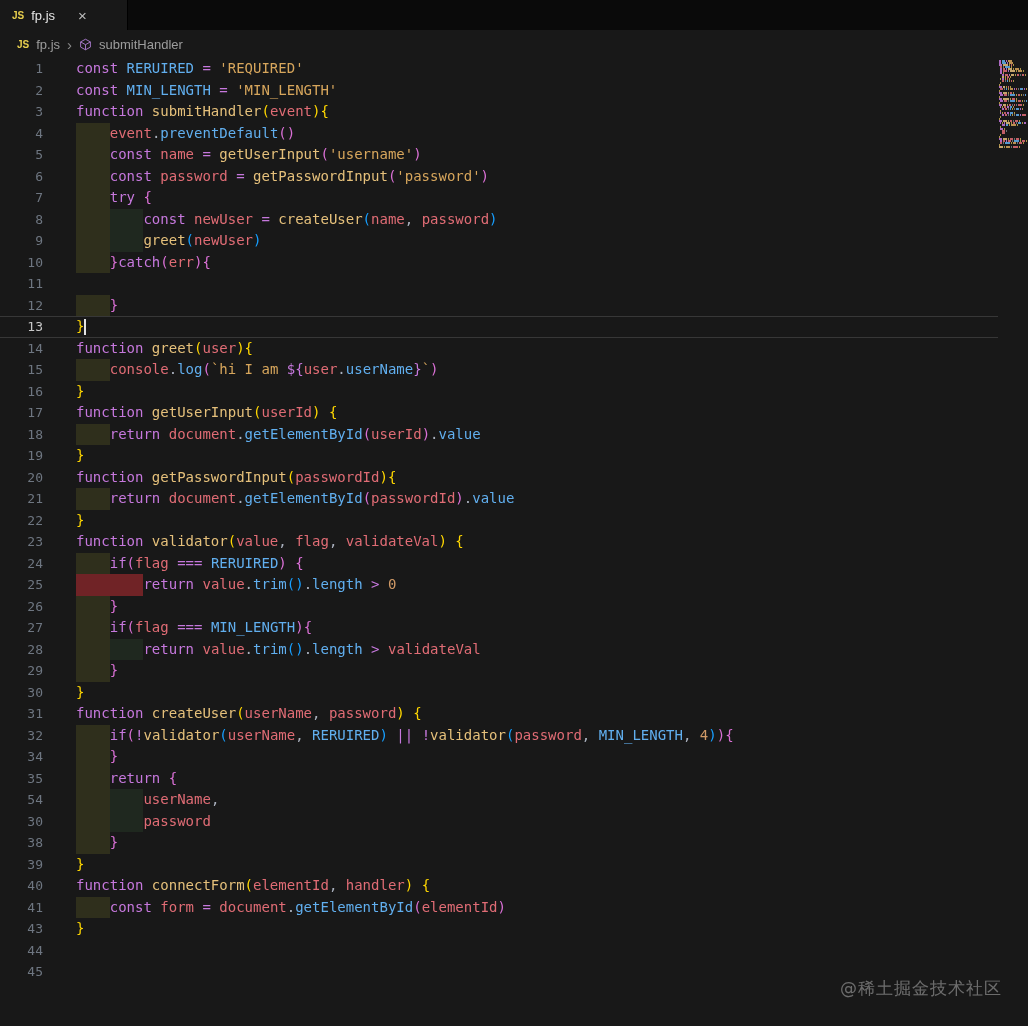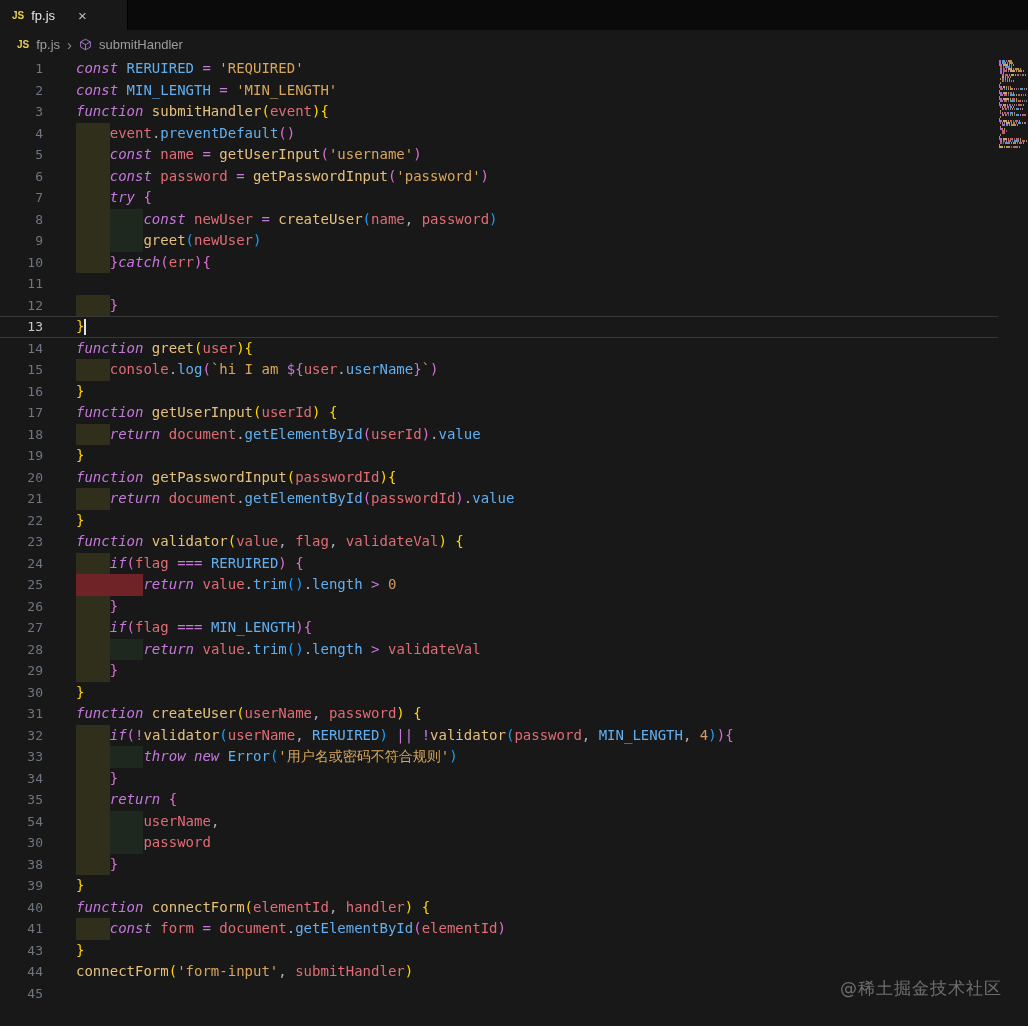--- a/index.html
+++ b/index.html
@@ -26,21 +26,21 @@
   .code-row { display:flex; height:21.5px; line-height:21.5px; font-size:14px; white-space:pre; cursor:text; }
   .code-row.active { box-shadow: inset 0 1px 0 rgba(200,200,200,0.18), inset 0 -1px 0 rgba(200,200,200,0.18); }
   .gutter { flex:0 0 43px; width:43px; text-align:right; color:var(--line-number,#6e7681); font-size:13px; }
   .code-row.active .gutter { color:var(--line-number-active,#c8c8c8); }
   .content { margin-left:33px; }
   .ind { display:inline-block; height:21.5px; vertical-align:top; white-space:pre; }
   .ind0 { background:var(--indent-level-1,rgba(255,255,64,0.10)); }
   .ind1 { background:var(--indent-level-2,rgba(127,255,127,0.07)); }
   .ind-err { background:var(--indent-error,rgba(150,40,44,0.7)); }
 
-  .tk-kw { color:var(--keyword,#c678dd);font-style:italic; }
+  .tk-kw { color:var(--keyword,#c678dd); }
   .tk-fn { color:var(--function-name,#e5c07b); }
   .tk-vr { color:var(--variable,#e06c75); }
   .tk-bl { color:var(--property,#61afef); }
   .tk-st { color:var(--string,#d7a65c); }
   .tk-nm { color:var(--number,#d19a66); }
   .tk-pn { color:var(--punctuation,#abb2bf); }
   .tk-op { color:var(--operator,#c678dd); }
   .tk-b0 { color:var(--bracket-depth-1,#ffd700); }
   .tk-b1 { color:var(--bracket-depth-2,#da70d6); }
   .tk-b2 { color:var(--bracket-depth-3,#179fff); }
@@ -108,31 +108,30 @@
         <div class="code-row"><span class="gutter">23</span><span class="content"><span class="tk-kw">function </span><span class="tk-fn">validator</span><span class="tk-b0">(</span><span class="tk-vr">value</span><span class="tk-pn">, </span><span class="tk-vr">flag</span><span class="tk-pn">, </span><span class="tk-vr">validateVal</span><span class="tk-b0">)</span><span class="tk-pn"> </span><span class="tk-b0">{</span></span></div>
         <div class="code-row"><span class="gutter">24</span><span class="content"><span class="ind ind0">    </span><span class="tk-kw">if</span><span class="tk-b1">(</span><span class="tk-vr">flag </span><span class="tk-op">=== </span><span class="tk-bl">RERUIRED</span><span class="tk-b1">)</span><span class="tk-pn"> </span><span class="tk-b1">{</span></span></div>
         <div class="code-row"><span class="gutter">25</span><span class="content"><span class="ind ind-err">    </span><span class="ind ind-err">    </span><span class="tk-kw">return </span><span class="tk-vr">value</span><span class="tk-pn">.</span><span class="tk-bl">trim</span><span class="tk-b2">(</span><span class="tk-b2">)</span><span class="tk-pn">.</span><span class="tk-bl">length </span><span class="tk-op">&gt; </span><span class="tk-nm">0</span></span></div>
         <div class="code-row"><span class="gutter">26</span><span class="content"><span class="ind ind0">    </span><span class="tk-b1">}</span></span></div>
         <div class="code-row"><span class="gutter">27</span><span class="content"><span class="ind ind0">    </span><span class="tk-kw">if</span><span class="tk-b1">(</span><span class="tk-vr">flag </span><span class="tk-op">=== </span><span class="tk-bl">MIN_LENGTH</span><span class="tk-b1">)</span><span class="tk-b1">{</span></span></div>
         <div class="code-row"><span class="gutter">28</span><span class="content"><span class="ind ind0">    </span><span class="ind ind1">    </span><span class="tk-kw">return </span><span class="tk-vr">value</span><span class="tk-pn">.</span><span class="tk-bl">trim</span><span class="tk-b2">(</span><span class="tk-b2">)</span><span class="tk-pn">.</span><span class="tk-bl">length </span><span class="tk-op">&gt; </span><span class="tk-vr">validateVal</span></span></div>
         <div class="code-row"><span class="gutter">29</span><span class="content"><span class="ind ind0">    </span><span class="tk-b1">}</span></span></div>
         <div class="code-row"><span class="gutter">30</span><span class="content"><span class="tk-b0">}</span></span></div>
         <div class="code-row"><span class="gutter">31</span><span class="content"><span class="tk-kw">function </span><span class="tk-fn">createUser</span><span class="tk-b0">(</span><span class="tk-vr">userName</span><span class="tk-pn">, </span><span class="tk-vr">password</span><span class="tk-b0">)</span><span class="tk-pn"> </span><span class="tk-b0">{</span></span></div>
         <div class="code-row"><span class="gutter">32</span><span class="content"><span class="ind ind0">    </span><span class="tk-kw">if</span><span class="tk-b1">(</span><span class="tk-op">!</span><span class="tk-fn">validator</span><span class="tk-b2">(</span><span class="tk-vr">userName</span><span class="tk-pn">, </span><span class="tk-bl">RERUIRED</span><span class="tk-b2">)</span><span class="tk-op"> || !</span><span class="tk-fn">validator</span><span class="tk-b2">(</span><span class="tk-vr">password</span><span class="tk-pn">, </span><span class="tk-bl">MIN_LENGTH</span><span class="tk-pn">, </span><span class="tk-nm">4</span><span class="tk-b2">)</span><span class="tk-b1">)</span><span class="tk-b1">{</span></span></div>
-        <div class="code-row"><span class="gutter">33</span><span class="content"><span class="ind ind0">    </span><span class="ind ind1">    </span><span class="tk-kw">throw new </span><span class="tk-bl">Error</span><span class="tk-b2">(</span><span class="tk-st">'用户名或密码不符合规则'</span><span class="tk-b2">)</span></span></div>
         <div class="code-row"><span class="gutter">34</span><span class="content"><span class="ind ind0">    </span><span class="tk-b1">}</span></span></div>
         <div class="code-row"><span class="gutter">35</span><span class="content"><span class="ind ind0">    </span><span class="tk-kw">return </span><span class="tk-b1">{</span></span></div>
         <div class="code-row"><span class="gutter">54</span><span class="content"><span class="ind ind0">    </span><span class="ind ind1">    </span><span class="tk-vr">userName</span><span class="tk-pn">,</span></span></div>
         <div class="code-row"><span class="gutter">30</span><span class="content"><span class="ind ind0">    </span><span class="ind ind1">    </span><span class="tk-vr">password</span></span></div>
         <div class="code-row"><span class="gutter">38</span><span class="content"><span class="ind ind0">    </span><span class="tk-b1">}</span></span></div>
         <div class="code-row"><span class="gutter">39</span><span class="content"><span class="tk-b0">}</span></span></div>
         <div class="code-row"><span class="gutter">40</span><span class="content"><span class="tk-kw">function </span><span class="tk-fn">connectForm</span><span class="tk-b0">(</span><span class="tk-vr">elementId</span><span class="tk-pn">, </span><span class="tk-vr">handler</span><span class="tk-b0">)</span><span class="tk-pn"> </span><span class="tk-b0">{</span></span></div>
         <div class="code-row"><span class="gutter">41</span><span class="content"><span class="ind ind0">    </span><span class="tk-kw">const </span><span class="tk-vr">form </span><span class="tk-op">= </span><span class="tk-vr">document</span><span class="tk-pn">.</span><span class="tk-bl">getElementById</span><span class="tk-b1">(</span><span class="tk-vr">elementId</span><span class="tk-b1">)</span></span></div>
         <div class="code-row"><span class="gutter">43</span><span class="content"><span class="tk-b0">}</span></span></div>
-        <div class="code-row"><span class="gutter">44</span><span class="content"><span class="tk-fn">connectForm</span><span class="tk-b0">(</span><span class="tk-st">'form-input'</span><span class="tk-pn">, </span><span class="tk-vr">submitHandler</span><span class="tk-b0">)</span></span></div>
+        <div class="code-row"><span class="gutter">44</span></div>
         <div class="code-row"><span class="gutter">45</span><span class="content"></span></div>
       </div>
     <div class="minimap">
         <div class="mm-row">
           <span class="mm-seg mm-pad" style="width: 0px;"></span>
           <span class="mm-seg" style="width: 2.1px; background: rgb(198, 120, 221);"></span>
           <span class="mm-seg" style="width: 3.15px; background: rgb(97, 175, 239);"></span>
           <span class="mm-seg" style="width: 1px; background: rgb(198, 120, 221);"></span>
           <span class="mm-seg" style="width: 3.5px; background: rgb(215, 166, 92);"></span>
         </div>

